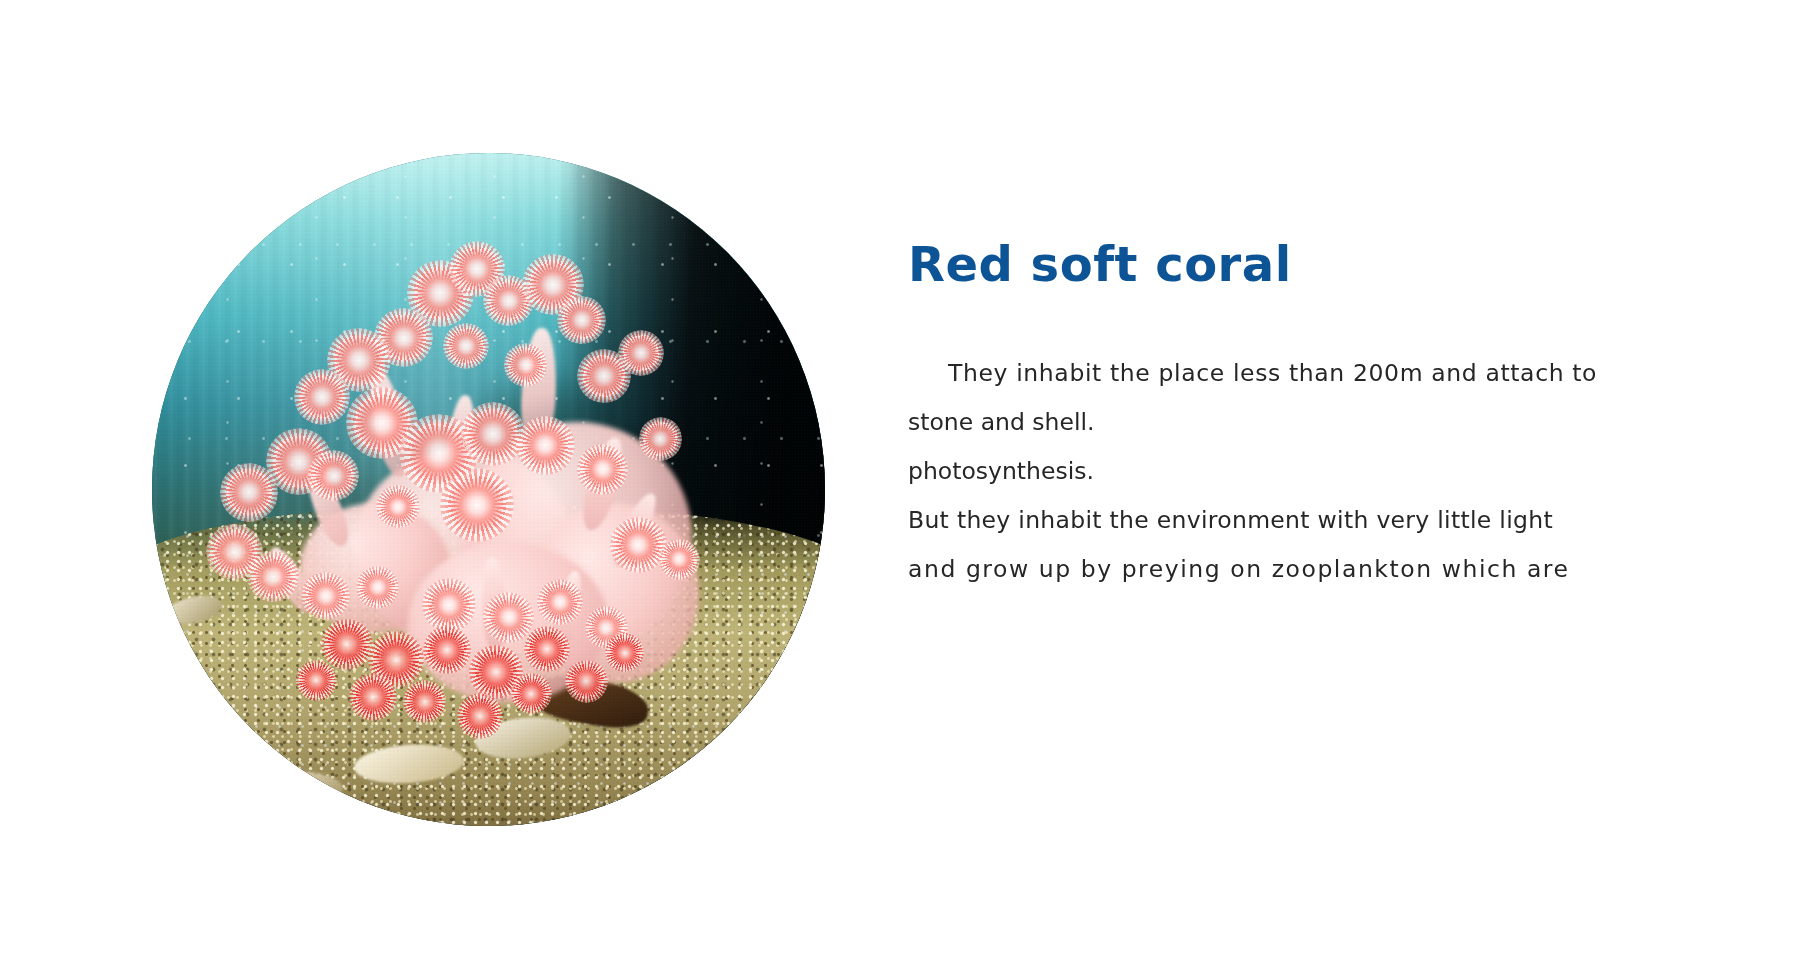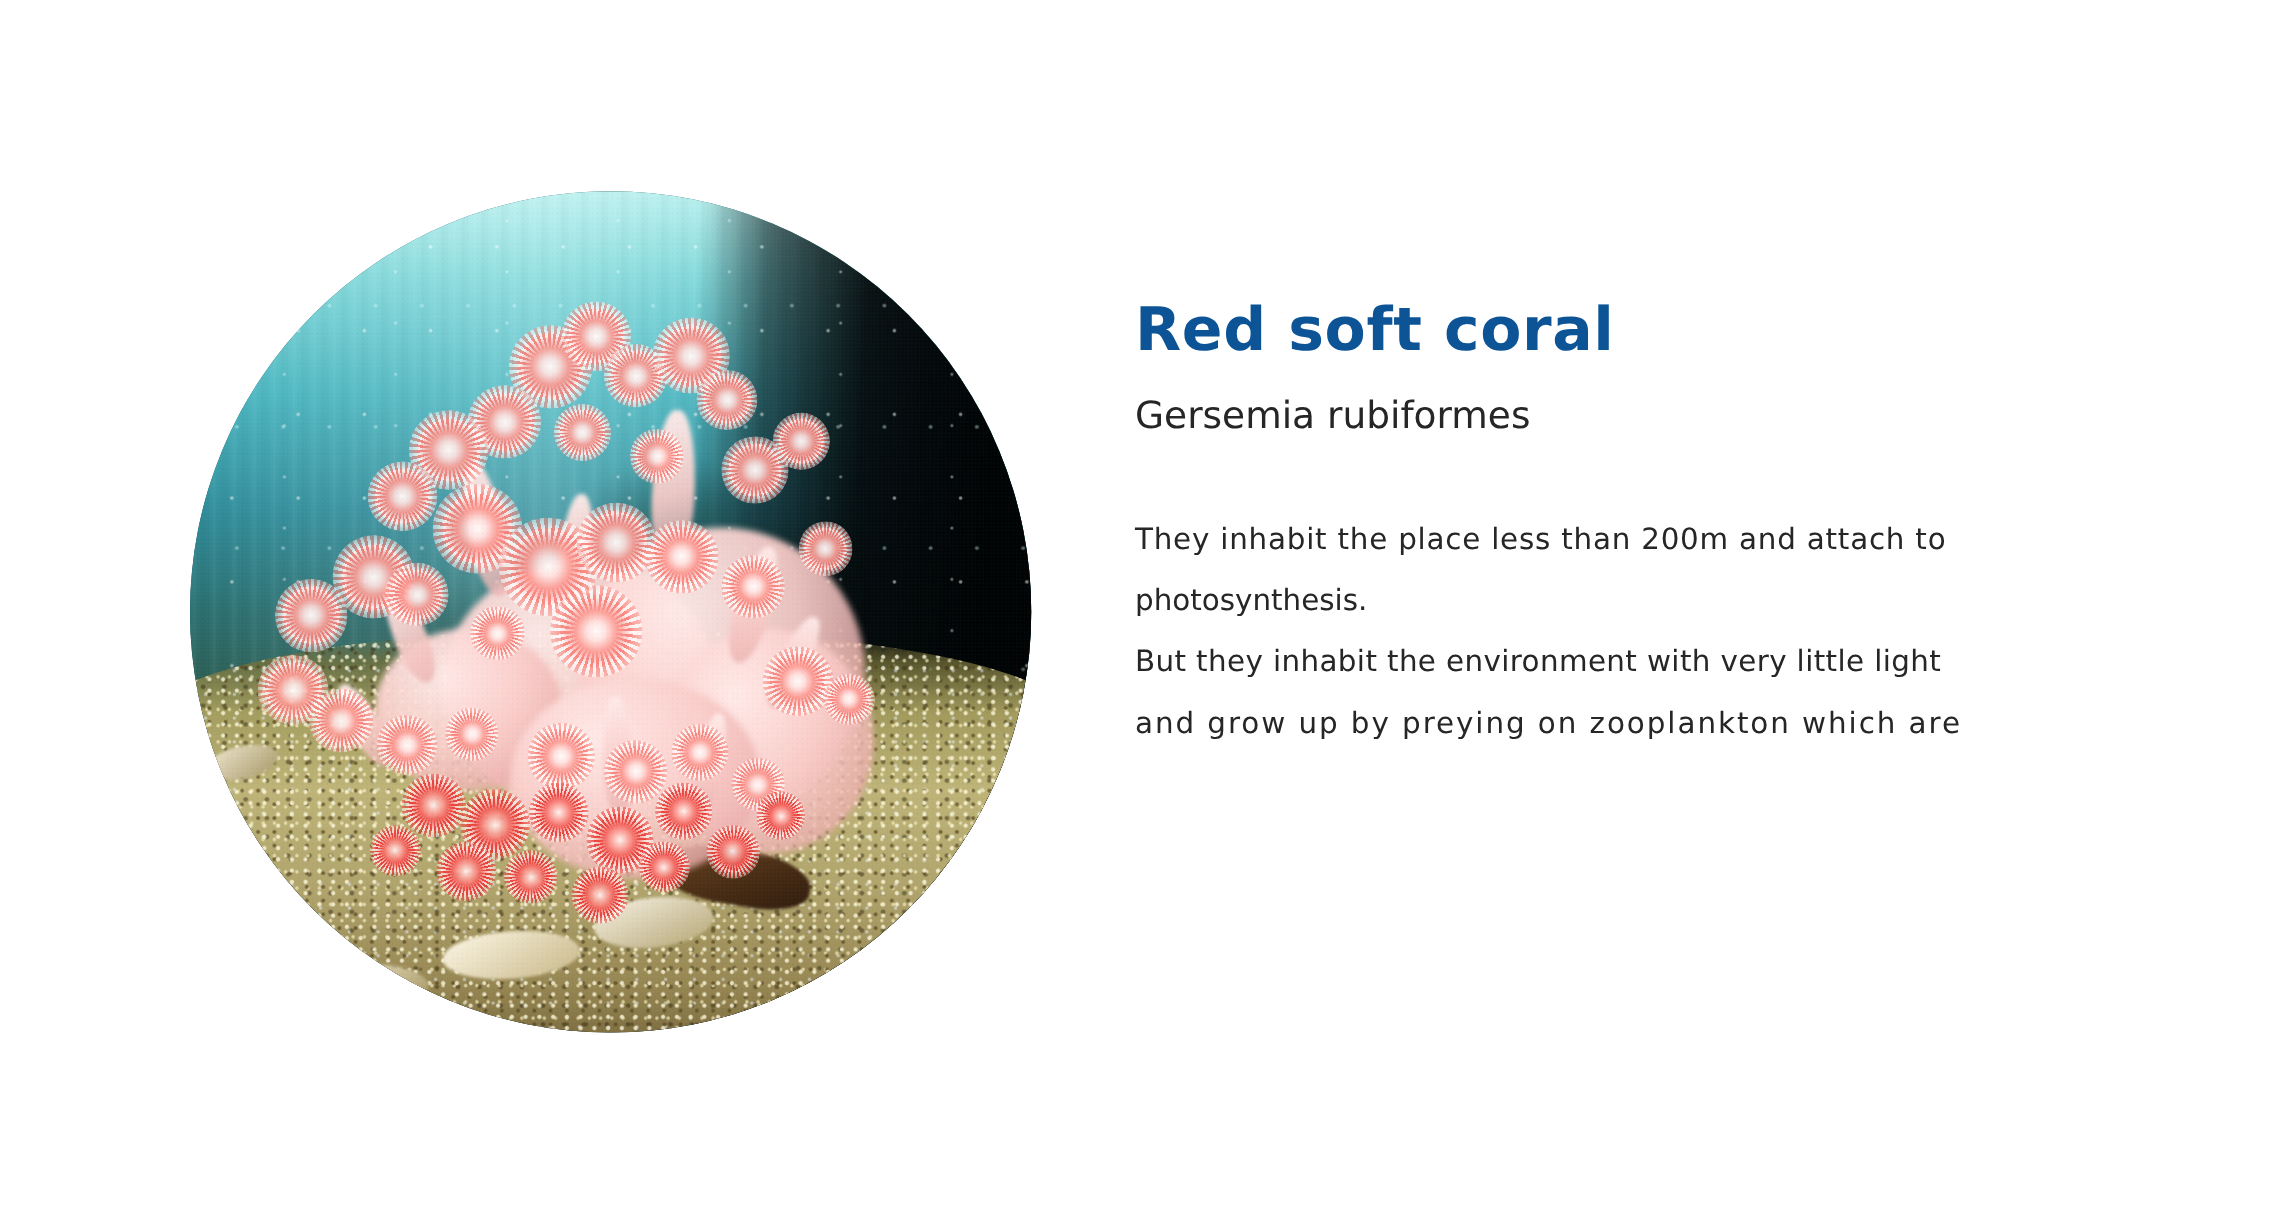--- a/index.html
+++ b/index.html
@@ -281,21 +281,21 @@
 
   .body-line {
     font-family: "DejaVu Sans", "Liberation Sans", sans-serif;
     font-size: 23.5px;
     font-weight: 400;
     color: #262626;
     line-height: 49px;
     white-space: nowrap;
   }
   
-  .body-line.j1 { letter-spacing: 0.62px; }
+  .body-line.j1 { letter-spacing: 0.62px; margin-left: 40px; }
   .body-line.j2 { letter-spacing: 0.00px; }
   .body-line.j3 { letter-spacing: 2.05px; }
   .body-line.j4 { letter-spacing: 0.00px; }
   .body-line.j5 { letter-spacing: 0.30px; }
   .body-line.j6 { letter-spacing: 1.55px; }
   .body-line.j7 { letter-spacing: 0.00px; }
 </style>
 </head>
 <body>
 
@@ -386,24 +386,24 @@
       <div class="polyp deep" style="left:68%; top:72%; width:30px; height:30px;"></div>
 
       <div class="layer-grain"></div>
     </div>
   </div>
 
   <div class="text-panel">
 
     <h1 class="title">Red soft coral</h1>
 
-    <div class="subtitle">Gersemia rubiformes</div>
 
     <div class="body-block">
       <div class="body-line j1">They inhabit the place less than 200m and attach to</div>
+      <div class="body-line j2">stone and shell.</div>
       <div class="body-line j4">photosynthesis.</div>
       <div class="body-line j5">But they inhabit the environment with very little light</div>
       <div class="body-line j6">and grow up by preying on zooplankton which are</div>
     </div>
 
   </div>
 
 </div>
 
 </body></html>

